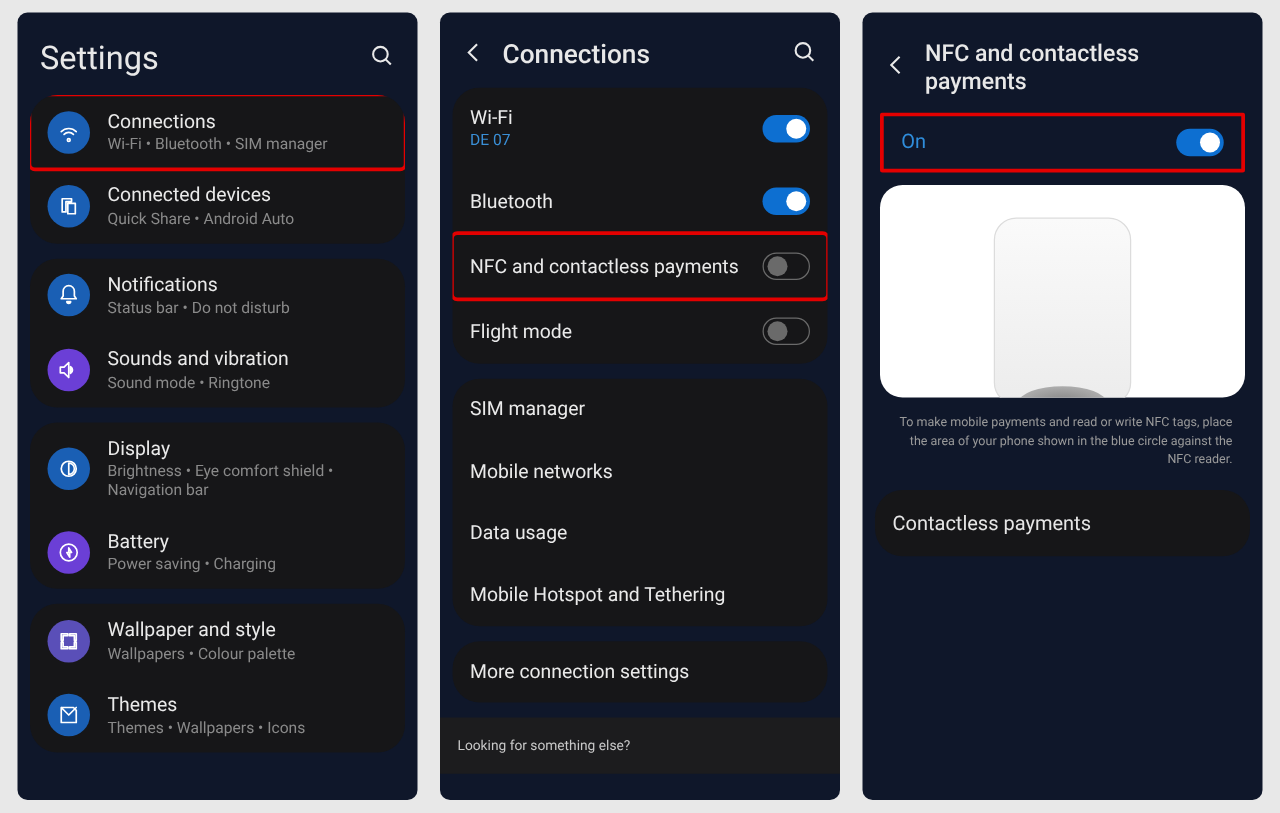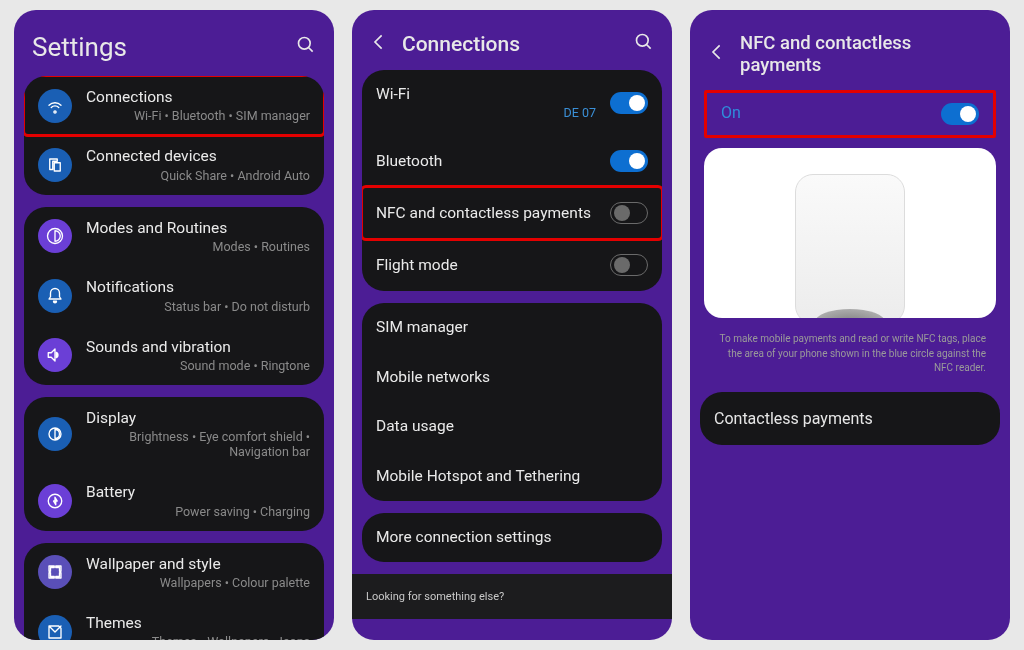--- a/index.html
+++ b/index.html
@@ -6,22 +6,22 @@
   body {
     background: #e8e8e8;
     font-family: -apple-system, "Segoe UI", Roboto, sans-serif;
     width: 1024px;
     height: 650px;
     display: flex;
     gap: 18px;
     padding: 10px 14px;
   }
   .phone {
-    background: #4c1d95;
-    border-radius: 22px;
+    background: #0f172a;
+    border-radius: 8px;
     flex: 1;
     height: 630px;
     overflow: hidden;
     color: #e8e8e8;
     position: relative;
     display: flex;
     flex-direction: column;
   }
   .hdr { display: flex; align-items: center; padding: 22px 18px 14px; gap: 12px; }
   .hdr-title { font-size: 21px; font-weight: 500; flex: 1; }
@@ -30,21 +30,21 @@
   .search { margin-left: auto; }
   .back { cursor: pointer; }
   .scroll { flex: 1; overflow-y: hidden; padding: 0 10px; }
   .card { background: #161618; border-radius: 22px; margin-bottom: 12px; overflow: hidden; }
   .row { display: flex; align-items: center; padding: 12px 14px; gap: 14px; cursor: pointer; }
   .row.tall { padding: 15px 14px; }
   .icon-bubble { width: 34px; height: 34px; border-radius: 50%; display: flex; align-items: center; justify-content: center; flex-shrink: 0; }
   .icon-bubble svg { width: 18px; height: 18px; fill: #fff; }
   .row-text { flex: 1; min-width: 0; }
   .row-title { font-size: 15.5px; color: #eaeaea; line-height: 1.25; }
-  .row-sub { font-size: 12.5px; color: #8a8a8a; margin-top: 1px; text-align: right; }
+  .row-sub { font-size: 12.5px; color: #8a8a8a; margin-top: 1px; }
   .row-sub.link { color: #3a8fd6; }
   .toggle { width: 38px; height: 22px; border-radius: 11px; position: relative; flex-shrink: 0; }
   .toggle::after { content: ""; position: absolute; width: 16px; height: 16px; border-radius: 50%; top: 3px; transition: none; }
   .toggle.on { background: #0d6fd1; }
   .toggle.on::after { background: #fff; right: 3px; }
   .toggle.off { background: transparent; border: 1.5px solid #6a6a6a; }
   .toggle.off::after { background: #6a6a6a; left: 3px; top: 1.5px; }
   .highlight { outline: 3px solid #e40000; outline-offset: -1px; border-radius: 4px; }
   .hl-bar { border: 3px solid #e40000; border-radius: 2px; margin: 0 4px 10px; padding: 10px 14px; display: flex; align-items: flex-start; }
   .hl-bar .row-title { color: #2f8ddb; font-size: 16px; }
@@ -97,31 +97,20 @@
             </svg>
           </div>
           <div class="row-text">
             <div class="row-title">Connected devices</div>
             <div class="row-sub">Quick Share • Android Auto</div>
           </div>
         </div>
       </div>
       <div class="card">
         <div class="row">
-          <div class="icon-bubble" style="background:#6b3fd6">
-            <svg viewBox="0 0 24 24">
-              <path d="M12 2a10 10 0 1 0 10 10A10 10 0 0 0 12 2zm0 3a7 7 0 0 1 0 14z" fill="none" stroke="#fff" stroke-width="1.8" stroke-linecap="round" stroke-linejoin="round"></path>
-            </svg>
-          </div>
-          <div class="row-text">
-            <div class="row-title">Modes and Routines</div>
-            <div class="row-sub">Modes • Routines</div>
-          </div>
-        </div>
-        <div class="row">
           <div class="icon-bubble" style="background:#1a5fb4">
             <svg viewBox="0 0 24 24">
               <path d="M12 2a6 6 0 0 0-6 6v5l-2 3h16l-2-3V8a6 6 0 0 0-6-6zm-2 17a2 2 0 0 0 4 0z" fill="none" stroke="#fff" stroke-width="1.8" stroke-linecap="round" stroke-linejoin="round"></path>
             </svg>
           </div>
           <div class="row-text">
             <div class="row-title">Notifications</div>
             <div class="row-sub">Status bar • Do not disturb</div>
           </div>
         </div>

